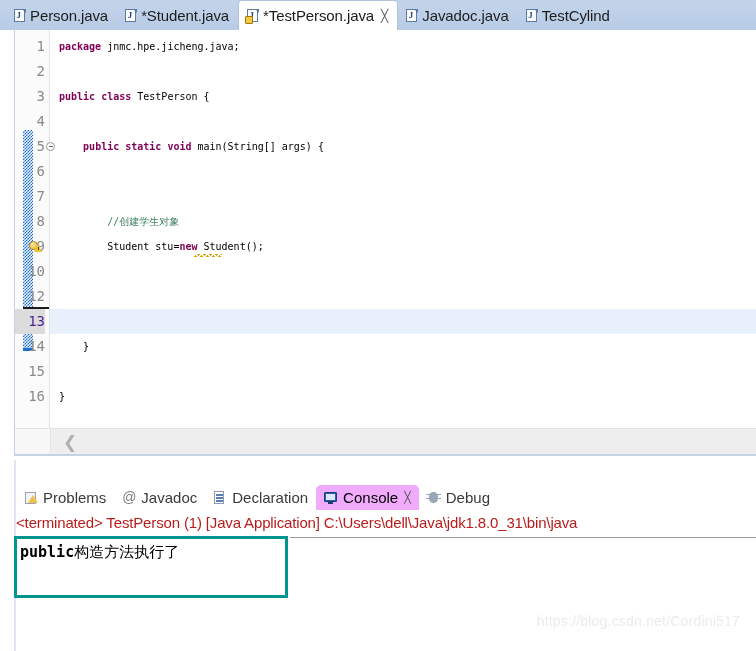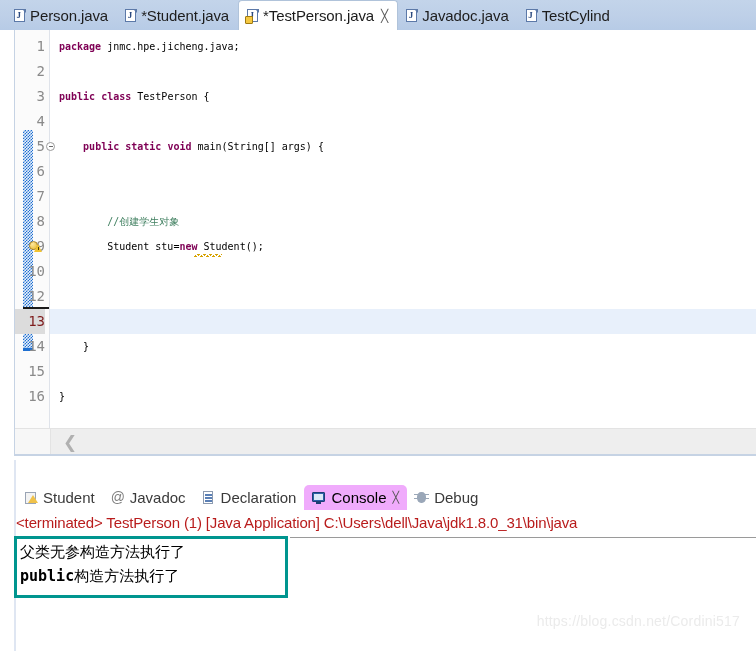--- a/index.html
+++ b/index.html
@@ -164,21 +164,21 @@
     left: 0;
     width: 30px;
     text-align: right;
     font-family: "DejaVu Sans Mono", monospace;
     font-size: 14px;
     color: #8a8a8a;
     line-height: 25px;
   }
   .cline.curnum .lnum {
     background: #dcdcdc;
-    color: #7f1d1d;
+    color: #4c1d95;
     width: 30px;
   }
   .fold-minus {
     position: absolute;
     left: 31px; top: 8px;
     width: 9px; height: 9px;
     border-radius: 50%;
     border: 1px solid #9a9a9a;
     box-sizing: border-box;
     background: #ffffff;
@@ -584,21 +584,21 @@
 <div class="bpanel">
   <div class="bpanel-leftrail"></div>
 
   <div class="bp-tabs">
 
     <div class="bp-tab">
       <span class="ic ic-problems">
           <span class="sq"></span>
           <span class="warn"></span>
         </span>
-      <span class="lbl">Student</span>
+      <span class="lbl">Problems</span>
     </div>
 
     <div class="bp-tab">
       <span class="ic ic-javadoc">
           <span class="at">@</span>
         </span>
       <span class="lbl">Javadoc</span>
     </div>
 
     <div class="bp-tab">
@@ -627,18 +627,17 @@
     </div>
 
   </div>
 
   <div class="bp-termline">&lt;terminated&gt; TestPerson (1) [Java Application] C:\Users\dell\Java\jdk1.8.0_31\bin\java</div>
   <div class="bp-divider"></div>
 
   <div class="teal-box"></div>
 
   <div class="con-out">
-    <div class="con-line">父类无参构造方法执行了</div>
     <div class="con-line"><span class="mono">public</span><span>构造方法执行了</span></div>
   </div>
 
   <div class="watermark">https://blog.csdn.net/Cordini517</div>
 </div>
 
 </body></html>

